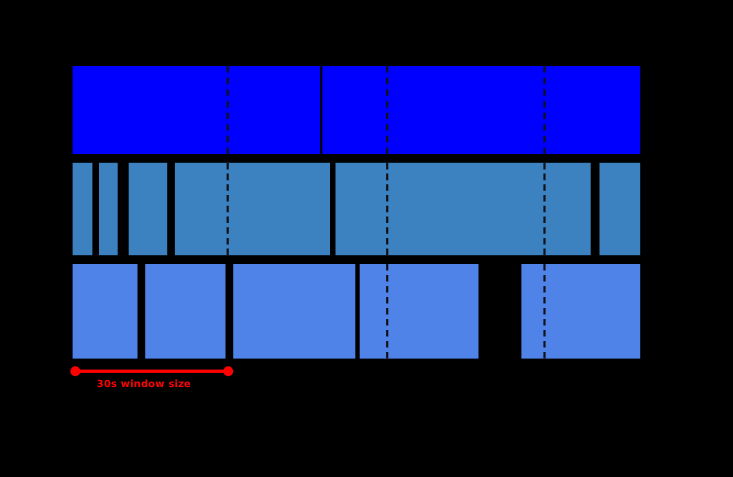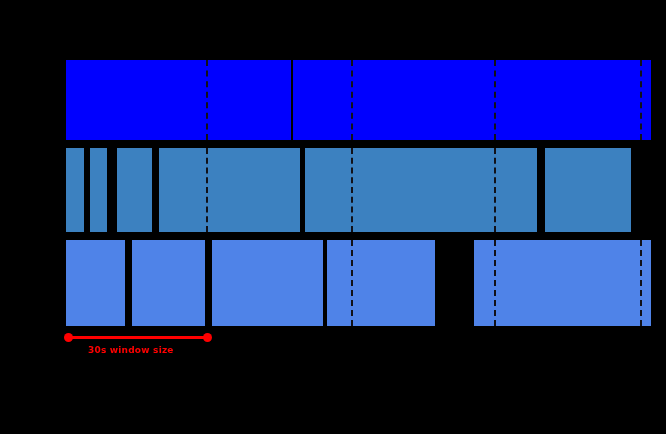--- a/index.html
+++ b/index.html
@@ -2,21 +2,21 @@
 <html><head>
 <meta charset="utf-8">
 <style>
   html, body {
     margin: 0;
     padding: 0;
     background: #000000;
   }
   #stage {
     position: relative;
-    width: 666px;
+    width: 582px;
     height: 434px;
     background: #000000;
     overflow: hidden;
     font-family: "DejaVu Sans", sans-serif;
   }
   .plot {
     position: absolute;
     left: 0;
     top: 0;
     width: 666px;

